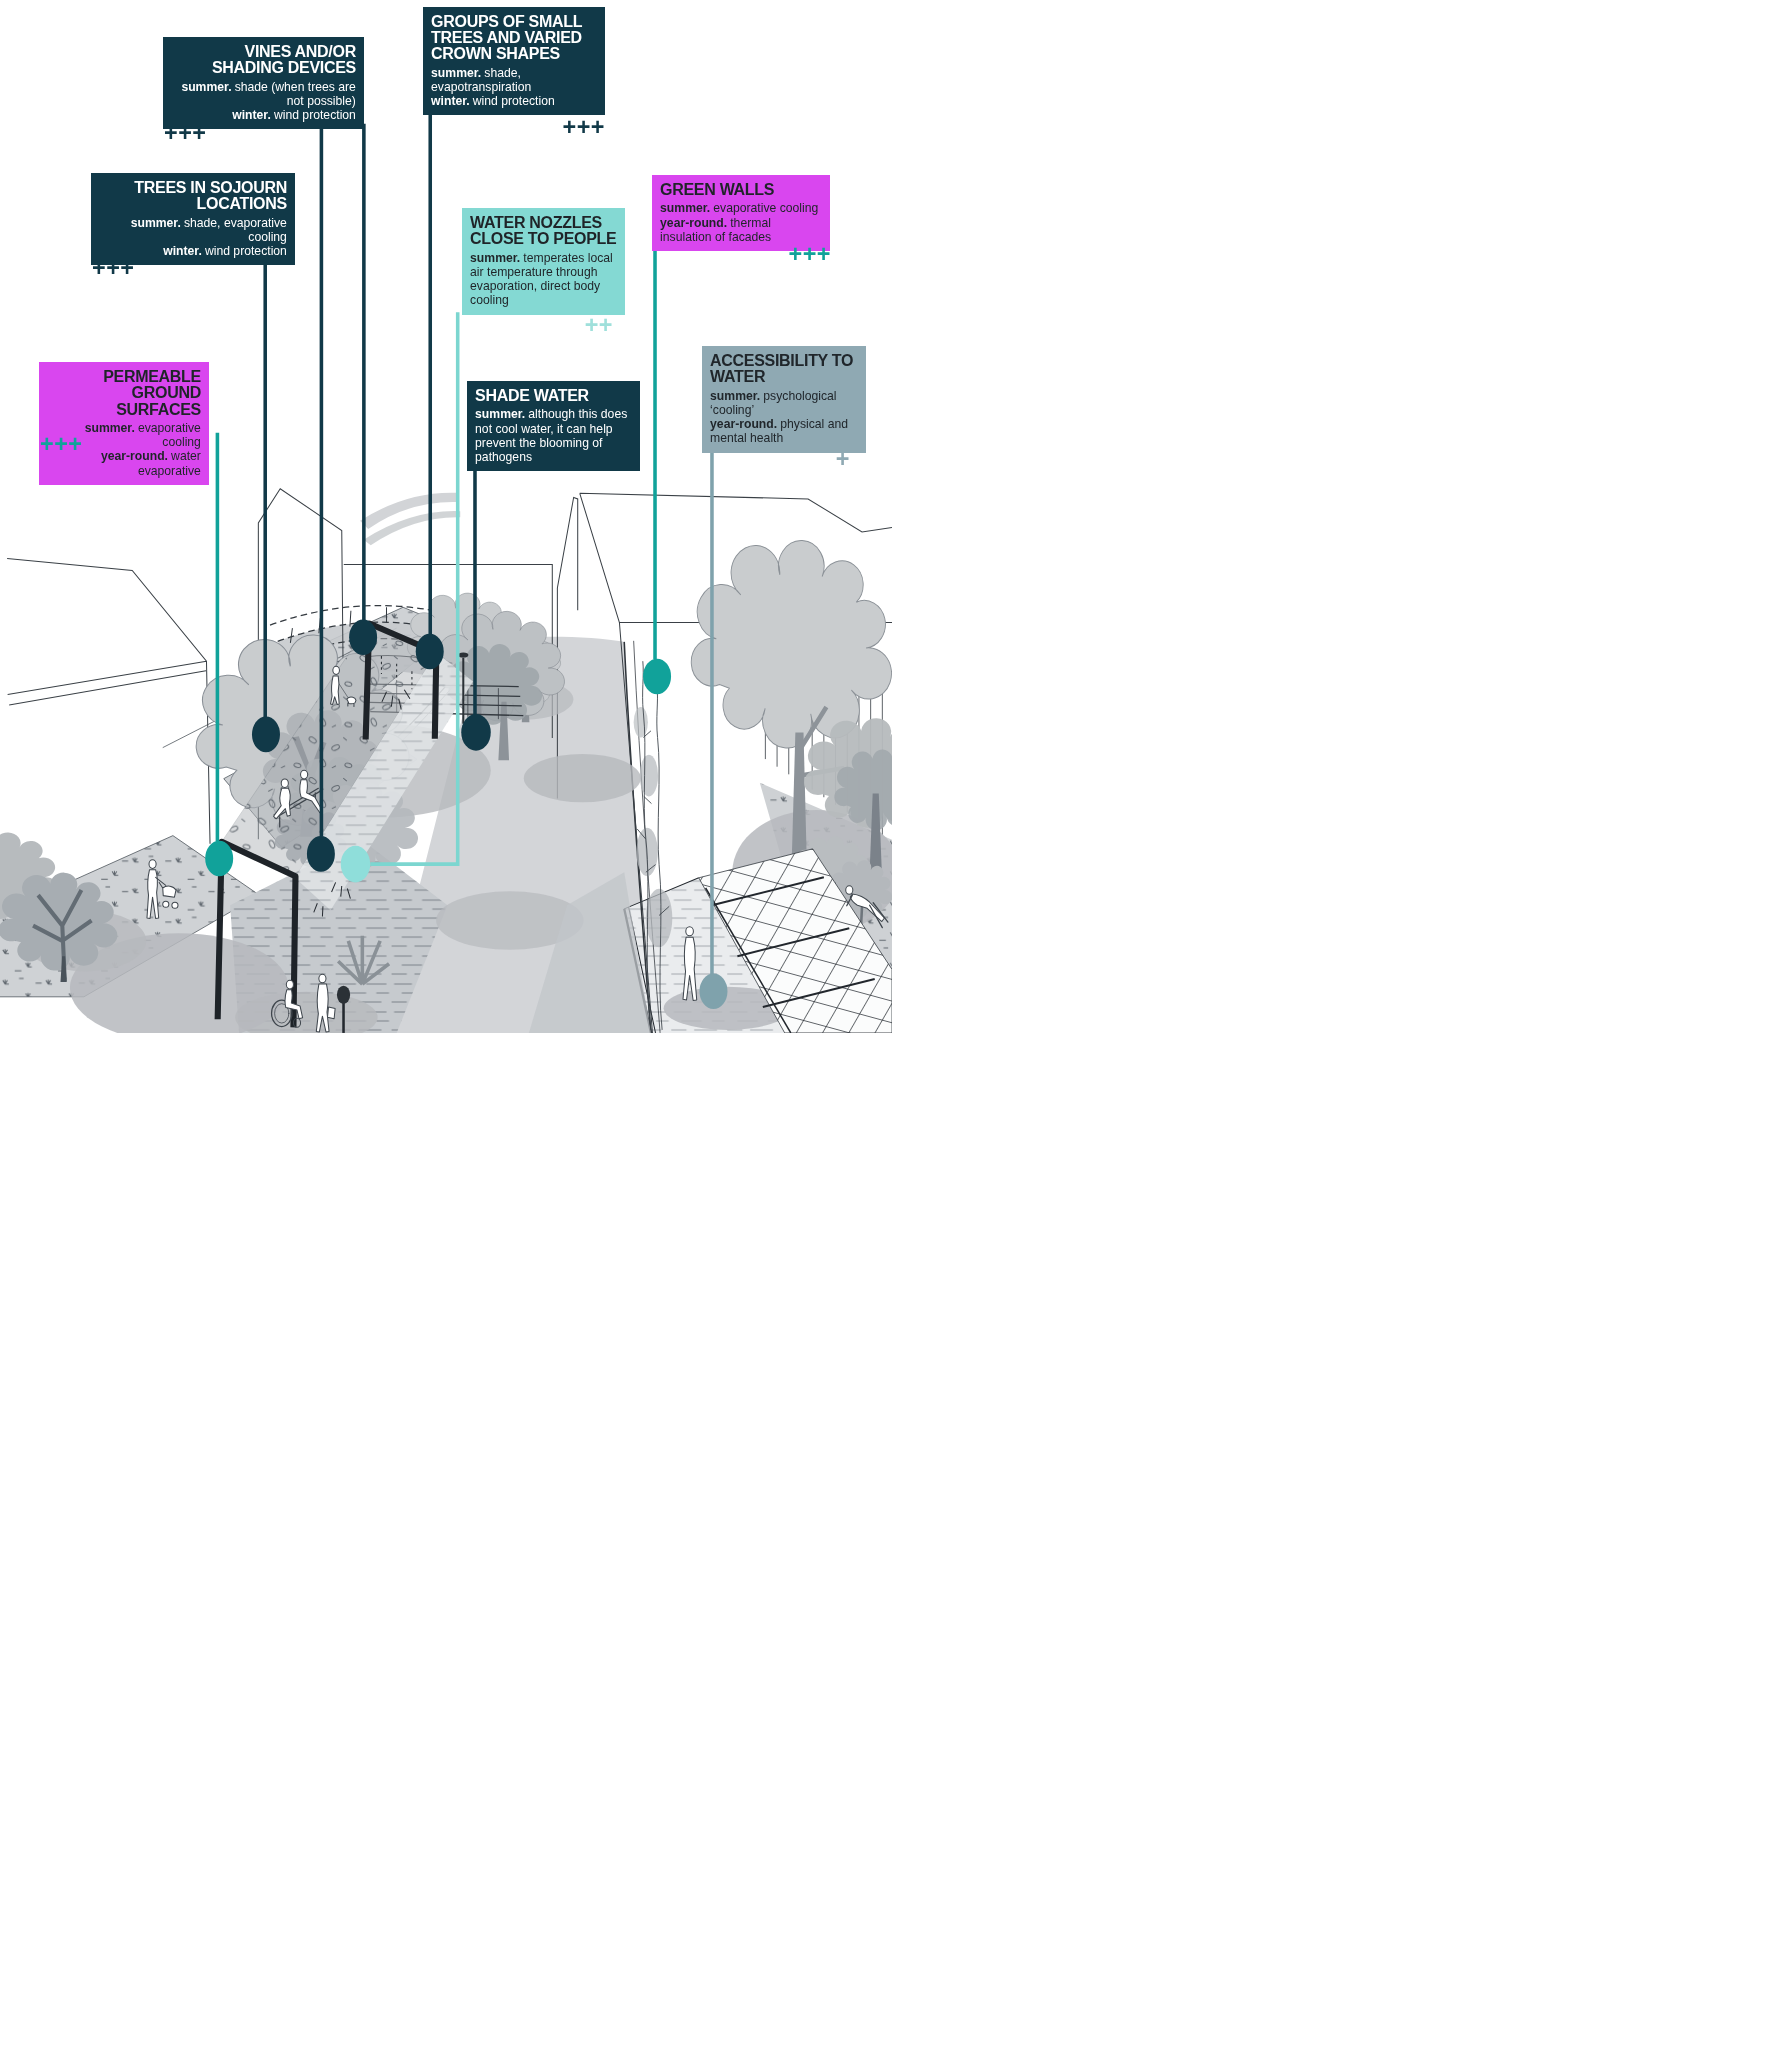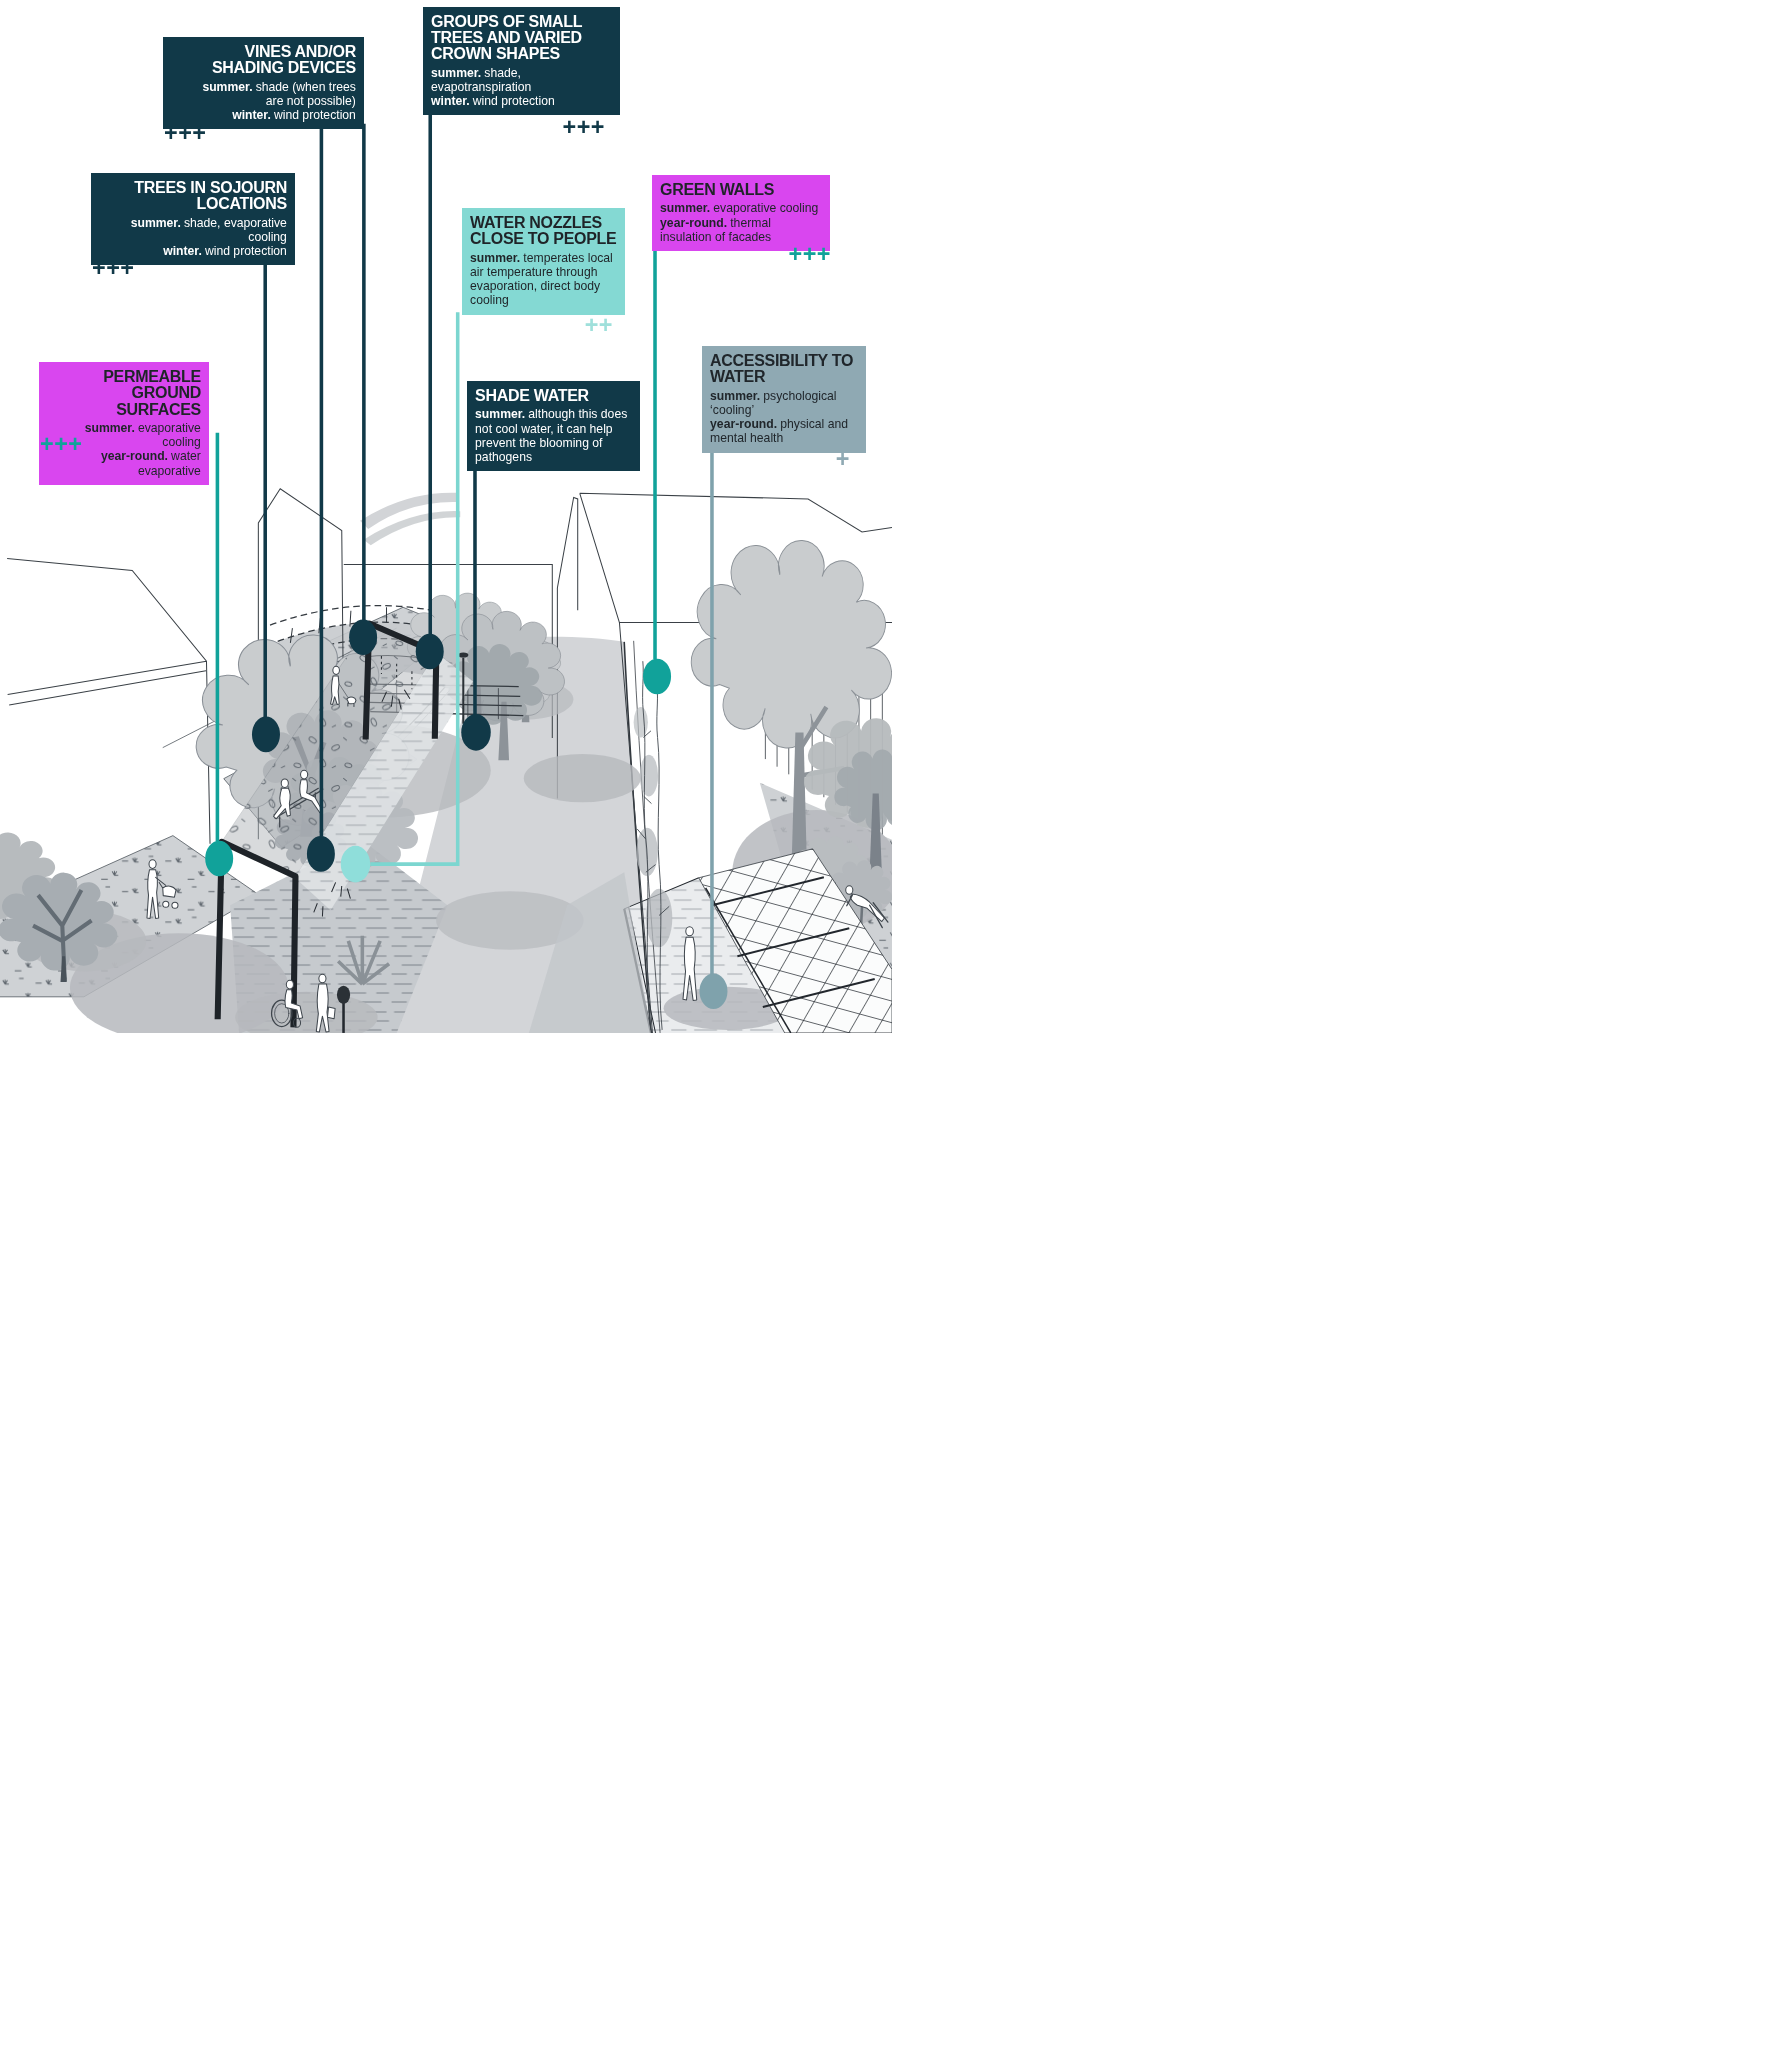--- a/index.html
+++ b/index.html
@@ -276,30 +276,30 @@
       <ellipse cx="1690" cy="2562" rx="55" ry="70" fill="#113948"></ellipse>
       <ellipse cx="1046" cy="2888" rx="55" ry="70" fill="#113948"></ellipse>
       <ellipse cx="1872" cy="2880" rx="58" ry="72" fill="#113948"></ellipse>
       <ellipse cx="2584" cy="2660" rx="55" ry="70" fill="#11A29A"></ellipse>
       <ellipse cx="862" cy="3376" rx="55" ry="70" fill="#11A29A"></ellipse>
       <ellipse cx="1398" cy="3398" rx="58" ry="72" fill="#8FDEDA"></ellipse>
       <ellipse cx="2806" cy="3898" rx="55" ry="70" fill="#7FA2AC"></ellipse>
     </g>
   </svg>
 
-  <div class="callout navy align-right" style="left:163px;top:37px;width:201px;min-height:86px;padding-left:21px;">
+  <div class="callout navy align-right" style="left:163px;top:37px;width:201px;min-height:86px;">
     <div class="c-title">VINES AND/OR SHADING DEVICES</div>
     <div class="c-body">
       <span class="bl"><span class="lb">summer.</span><span>shade (when trees are not possible)</span></span>
       <span class="bl"><span class="lb">winter.</span><span>wind protection</span></span>
     </div>
   </div>
   <div class="rating r-navy" style="left:164px;top:122px;">+++</div>
 
-  <div class="callout navy" style="left:423px;top:6.6px;width:197px;min-height:107px;">
+  <div class="callout navy" style="left:423px;top:6.6px;width:182px;min-height:107px;">
     <div class="c-title">GROUPS OF SMALL TREES AND VARIED CROWN SHAPES</div>
     <div class="c-body">
       <span class="bl"><span class="lb">summer.</span><span>shade, evapotranspiration</span></span>
       <span class="bl"><span class="lb">winter.</span><span>wind protection</span></span>
     </div>
   </div>
   <div class="rating r-navy" style="left:554px;top:116px;width:51px;text-align:right;">+++</div>
 
   <div class="callout navy align-right" style="left:91px;top:173px;width:204px;min-height:83px;">
     <div class="c-title">TREES IN SOJOURN LOCATIONS</div>

